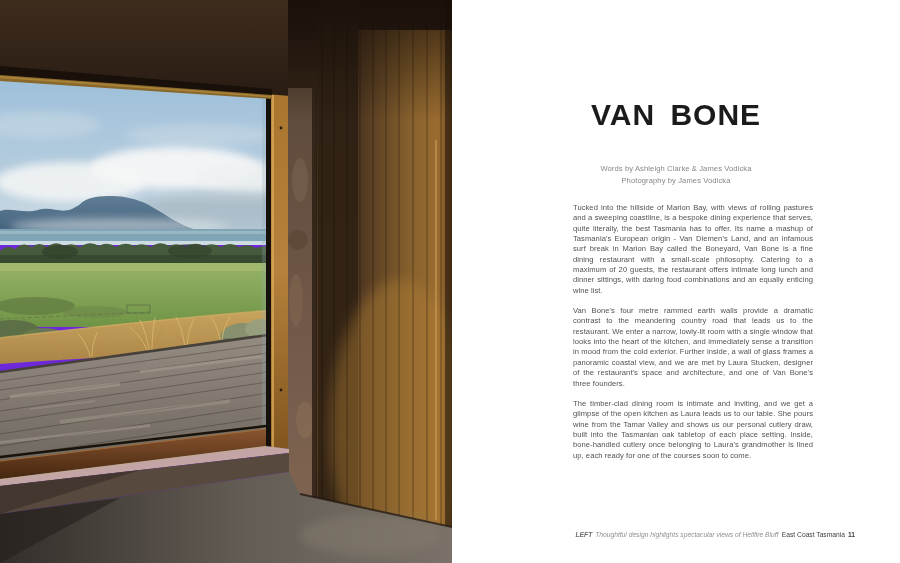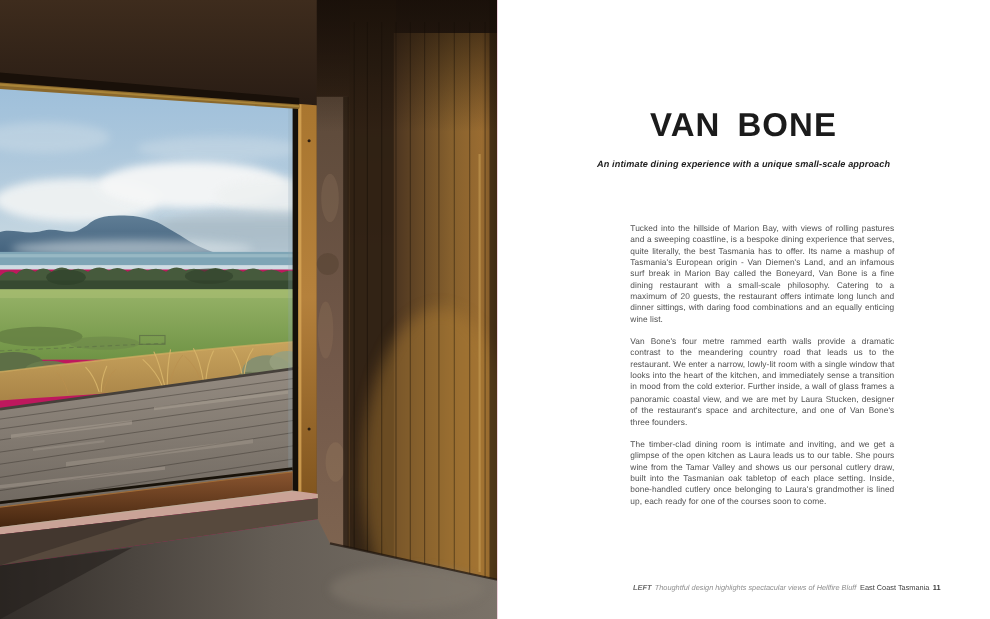--- a/index.html
+++ b/index.html
@@ -1,17 +1,17 @@
 <!DOCTYPE html>
 <html><head>
 <meta charset="utf-8">
 <style>
   html,body{margin:0;padding:0;background:#e8e8e8;}
   .spread{
-    position:relative;width:900px;height:563px;background:#be185d;
+    position:relative;width:900px;height:563px;background:#6d28d9;
     display:flex;overflow:hidden;
     font-family:"Liberation Sans",sans-serif;
   }
   .photo{width:452px;height:563px;margin:0;flex:0 0 452px;line-height:0;}
   .photo svg{display:block;width:452px;height:563px;}
   .page{position:relative;flex:1 1 auto;background:#ffffff;}
 
   .title{
     position:absolute;top:100px;left:0;right:0;margin:0;text-align:center;
     font-size:30px;line-height:1;font-weight:700;letter-spacing:1px;word-spacing:6px;
@@ -249,21 +249,22 @@
       <polygon points="0,486 140,470 0,514" fill="#3a3129" opacity="0.7"></polygon>
       <polygon points="0,514 289,472 300,494 452,527 452,563 0,563" fill="url(#floor)"></polygon>
       <ellipse cx="370" cy="535" rx="70" ry="20" fill="#847b70" opacity="0.5" filter="url(#soft)"></ellipse>
       <polygon points="0,514 120,498 0,563" fill="#241f1c" opacity="0.6"></polygon>
       <path d="M300,494 L452,527" stroke="#1c130c" stroke-width="2" opacity="0.7" fill="none"></path>
     </svg>
   </figure>
 
   <section class="page">
     <h1 class="title">VAN BONE</h1>
-    <p class="subtitle">An intimate dining experience with a unique small-scale approach</p>
+    <p class="byline words">Words by Ashleigh Clarke &amp; James Vodicka</p>
+    <p class="byline photog">Photography by James Vodicka</p>
 
     <div class="body">
       <p>Tucked into the hillside of Marion Bay, with views of rolling pastures and a sweeping coastline, is a bespoke dining experience that serves, quite literally, the best Tasmania has to offer. Its name a mashup of Tasmania's European origin - Van Diemen's Land, and an infamous surf break in Marion Bay called the Boneyard, Van Bone is a fine dining restaurant with a small-scale philosophy. Catering to a maximum of 20 guests, the restaurant offers intimate long lunch and dinner sittings, with daring food combinations and an equally enticing wine list.</p>
       <p>Van Bone's four metre rammed earth walls provide a dramatic contrast to the meandering country road that leads us to the restaurant. We enter a narrow, lowly-lit room with a single window that looks into the heart of the kitchen, and immediately sense a transition in mood from the cold exterior. Further inside, a wall of glass frames a panoramic coastal view, and we are met by Laura Stucken, designer of the restaurant's space and architecture, and one of Van Bone's three founders.</p>
       <p>The timber-clad dining room is intimate and inviting, and we get a glimpse of the open kitchen as Laura leads us to our table. She pours wine from the Tamar Valley and shows us our personal cutlery draw, built into the Tasmanian oak tabletop of each place setting. Inside, bone-handled cutlery once belonging to Laura's grandmother is lined up, each ready for one of the courses soon to come.</p>
     </div>
 
     <p class="caption"><span class="cap-label">LEFT</span><span>Thoughtful design highlights spectacular views of Hellfire Bluff</span></p>
 
     <p class="folio"><span>East Coast Tasmania</span><span class="num">11</span></p>

